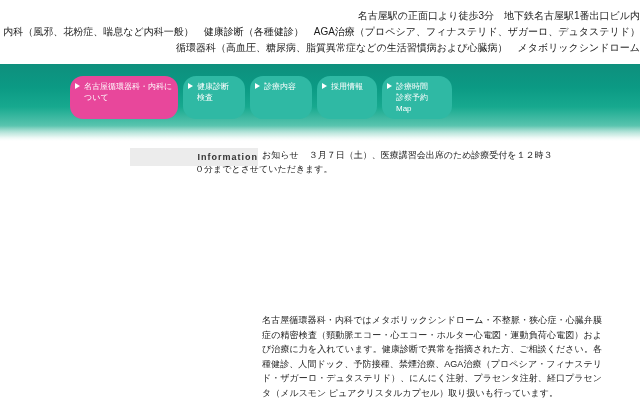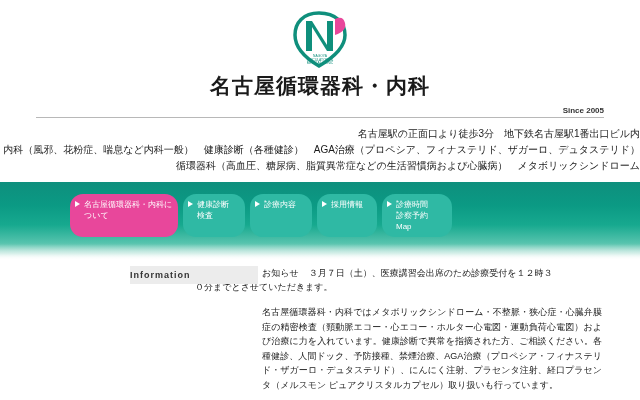--- a/index.html
+++ b/index.html
@@ -122,21 +122,21 @@
   }
   .info-label {
     position: absolute;
     left: 130px; top: 0;
     width: 128px; height: 18px;
     background: #ececec;
     color: #333;
     font-size: 9px;
     font-weight: bold;
     letter-spacing: 1px;
-    text-align: left;
+    text-align: right;
     line-height: 18px;
   }
   .info-body {
     margin-left: 65px;
     padding-top: 0px;
     width: 360px;
     font-size: 9px;
     line-height: 14px;
     color: #1a1a1a;
   }
@@ -152,39 +152,20 @@
     line-height: 14.5px;
     color: #1a1a1a;
     text-align: justify;
   }
 </style>
 </head>
 <body>
 
 <div id="page">
 
-  <div class="header">
-    <div class="logo-wrap">
-      <div class="logo">
-        <svg width="62" height="58" viewBox="0 0 62 58" xmlns="http://www.w3.org/2000/svg">
-          <path d="M30 2 C14 2 6 12 6 24 C6 38 18 48 30 55 C42 48 56 38 56 24 C56 12 47 2 30 2 Z" fill="none" stroke="#0f8f7c" stroke-width="3.5"></path>
-          <rect x="17" y="10" width="6" height="30" fill="#0f8f7c"></rect>
-          <rect x="38" y="10" width="6" height="30" fill="#0f8f7c"></rect>
-          <path d="M23 10 L38 34 L38 40 L23 16 Z" fill="#0f8f7c"></path>
-          <path d="M46 8 q8 -4 10 4 q2 8 -10 12 z" fill="#e8479b"></path>
-          <text x="31" y="46" text-anchor="middle" font-family="Liberation Sans, sans-serif" font-size="3.3" fill="#0f8f7c">NAGOYA</text>
-          <text x="31" y="49.6" text-anchor="middle" font-family="Liberation Sans, sans-serif" font-size="3.3" fill="#0f8f7c">CIRCULATORY &amp;</text>
-          <text x="31" y="53.2" text-anchor="middle" font-family="Liberation Sans, sans-serif" font-size="3.3" fill="#0f8f7c">MEDICAL CLINIC</text>
-        </svg>
-      </div>
-    </div>
-    <div class="site-title">名古屋循環器科・内科</div>
-    <div class="since">Since 2005</div>
-    <div class="rule"></div>
-  </div>
 
   <div class="intro">
     <div>名古屋駅の正面口より徒歩3分　地下鉄名古屋駅1番出口ビル内</div>
     <div>内科（風邪、花粉症、喘息など内科一般）　健康診断（各種健診）　AGA治療（プロペシア、フィナステリド、ザガーロ、デュタステリド）</div>
     <div>循環器科（高血圧、糖尿病、脂質異常症などの生活習慣病および心臓病）　メタボリックシンドローム</div>
   </div>
 
   <div class="navband">
     <div class="navrow">
 

